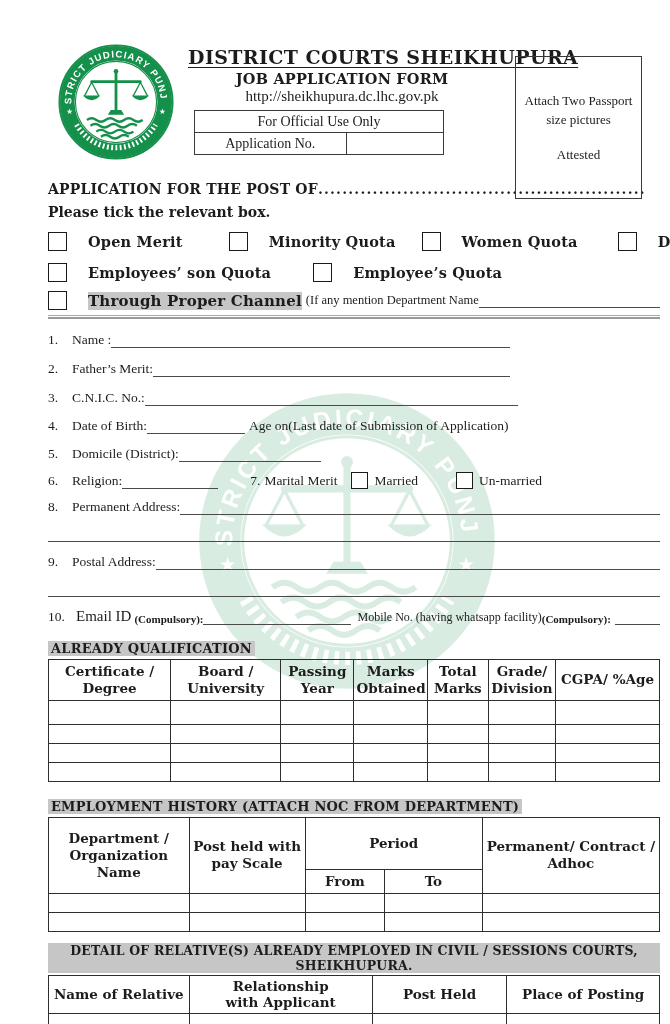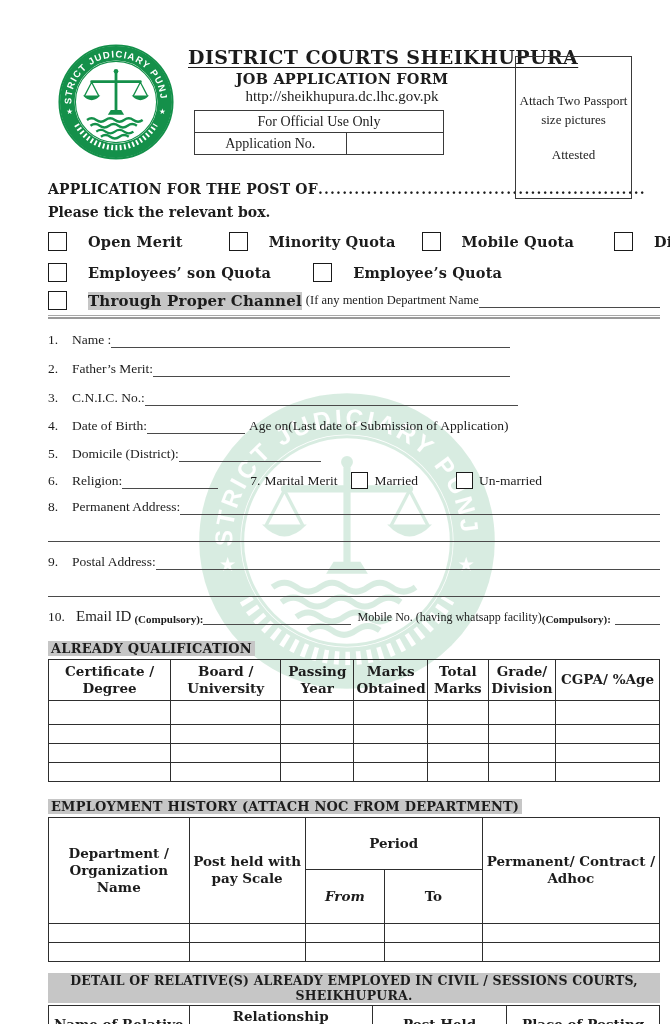--- a/index.html
+++ b/index.html
@@ -14,21 +14,21 @@
   
   .header { position:relative; height:120px; }
   .logo { position:absolute; left:10px; top:-2px; width:116px; height:116px; }
   .head-center { margin-left:140px; width:308px; text-align:center; }
   .org-title { font-family:"DejaVu Serif", serif; font-weight:bold; font-size:19px; letter-spacing:.4px; text-decoration:underline; text-underline-offset:3px; white-space:nowrap; }
   .form-title { font-family:"DejaVu Serif", serif; font-weight:bold; font-size:14.5px; margin-top:2px; letter-spacing:.2px; }
   .website { font-size:15px; margin-top:1px; }
   table.official { border-collapse:collapse; margin:5px 0 0 6px; width:250px; font-size:14px; }
   table.official td { border:1px solid #3a3a3a; height:22px; padding:0 5px; }
   table.official td.c { text-align:center; }
-  .photo-box { position:absolute; left:467px; top:10px; width:117px; height:143px; border:1px solid #3a3a3a; text-align:center; font-size:13px; padding-top:35px; line-height:1.45; }
+  .photo-box { position:absolute; left:467px; top:10px; width:127px; height:143px; border:1px solid #3a3a3a; text-align:center; font-size:13px; padding-top:35px; line-height:1.45; }
   .attested { margin-top:16px; }
 
   
   .post-line { margin-top:15px; font-family:"DejaVu Serif", serif; font-weight:bold; font-size:14px; letter-spacing:.2px; white-space:nowrap; }
   .post-dots { letter-spacing:1.2px; font-weight:bold; }
   .tick-line { margin-top:7px; font-family:"DejaVu Serif", serif; font-weight:bold; font-size:14px; }
 
   
   .quota-row { display:flex; align-items:center; margin-top:12px; }
   .opt { display:flex; align-items:center; }
@@ -136,21 +136,21 @@
     <div class="opt" style="margin-right:46px;">
       <span class="cb"></span>
       <span class="opt-label">Open Merit</span>
     </div>
     <div class="opt" style="margin-right:26px;">
       <span class="cb"></span>
       <span class="opt-label">Minority Quota</span>
     </div>
     <div class="opt" style="margin-right:40px;">
       <span class="cb"></span>
-      <span class="opt-label">Mobile Quota</span>
+      <span class="opt-label">Women Quota</span>
     </div>
     <div class="opt">
       <span class="cb"></span>
       <span class="opt-label">Disabled Quota</span>
     </div>
   </div>
 
   <div class="quota-row">
     <div class="opt" style="margin-right:42px;">
       <span class="cb"></span>
@@ -315,21 +315,21 @@
         <col style="width:29%">
     </colgroup>
     <thead>
       <tr>
         <th rowspan="2">Department / Organization Name</th>
         <th rowspan="2">Post held with pay Scale</th>
         <th colspan="2" style="padding:17px;">Period</th>
         <th rowspan="2">Permanent/ Contract / Adhoc</th>
       </tr>
       <tr>
-        <th style="padding:18px;font-style:italic;">From</th>
+        <th style="padding:3px;">From</th>
         <th style="padding:1px;">To</th>
       </tr>
     </thead>
     <tbody>
       <tr>
           <td></td>
           <td></td>
           <td></td>
           <td></td>
           <td></td>

